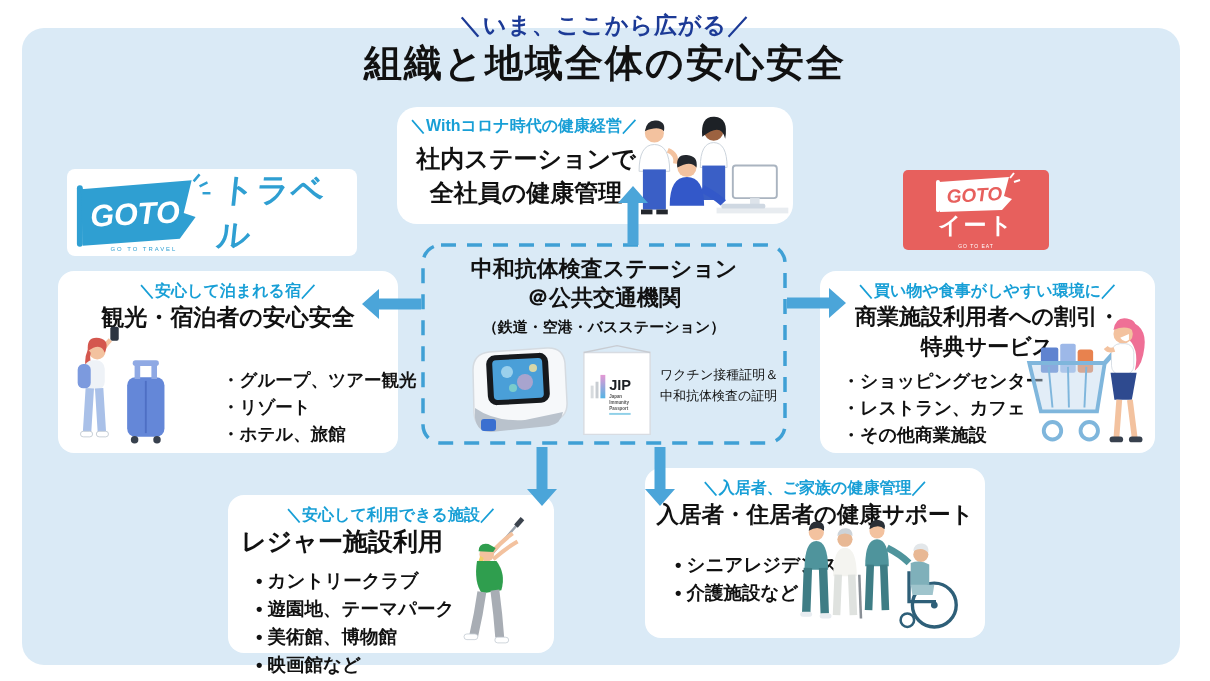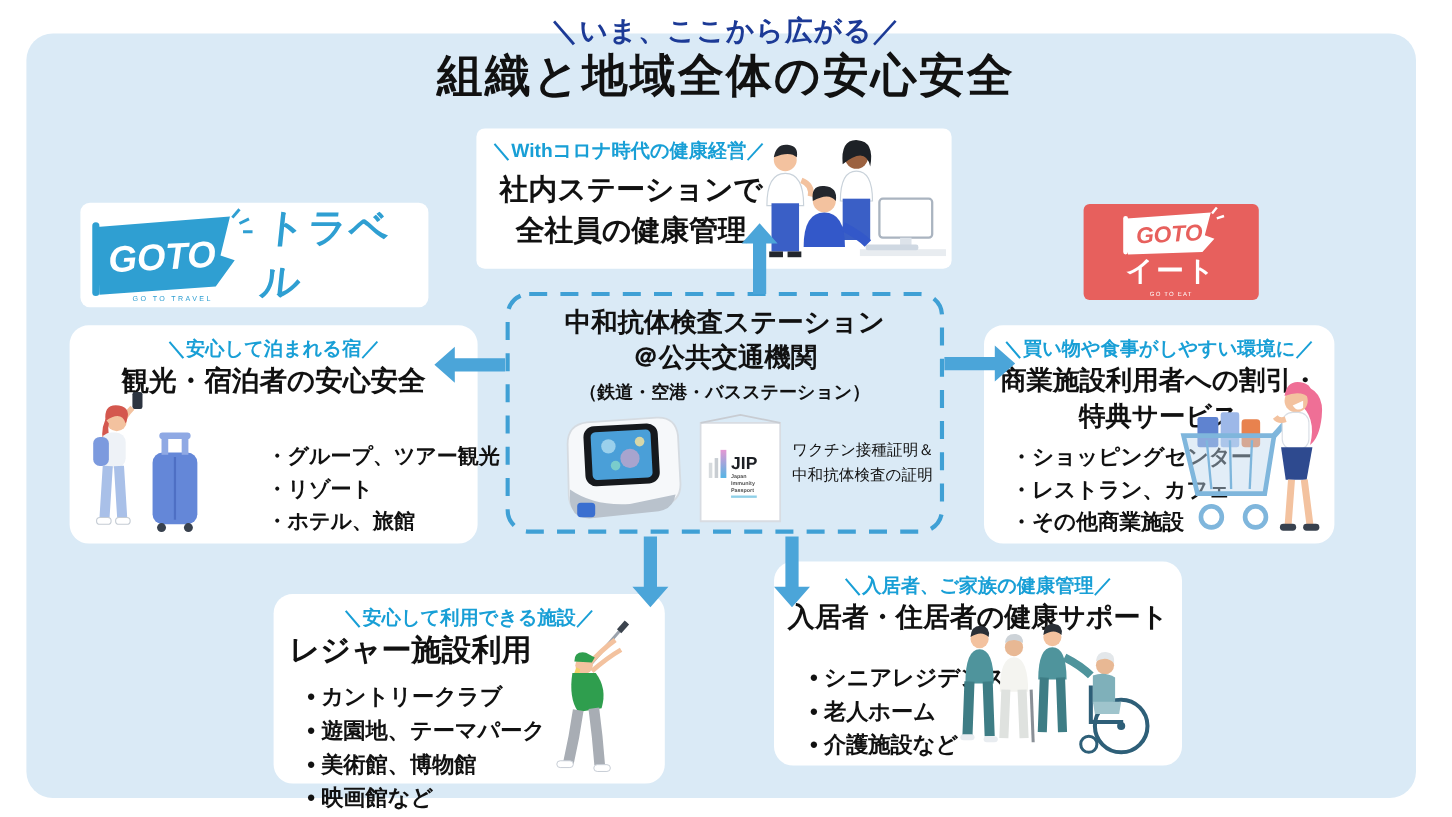--- a/index.html
+++ b/index.html
@@ -19,37 +19,37 @@
   .panel{position:absolute;left:22px;top:28px;width:1158px;height:637px;border-radius:22px;background:var(--panel-bg);}
   .hdr-slogan{position:absolute;left:0;top:10px;width:100%;text-align:center;font-size:23px;font-weight:bold;color:var(--header-navy);letter-spacing:1px;}
   .hdr-title{position:absolute;left:0;top:38px;width:100%;text-align:center;font-size:38px;font-weight:900;letter-spacing:2px;color:var(--text-black);}
   .box{position:absolute;background:#fff;border-radius:16px;}
   .tagline{position:absolute;top:10px;left:0;width:100%;text-align:center;font-size:16px;font-weight:bold;color:var(--tagline-blue);white-space:nowrap;}
   .box-title{position:absolute;font-weight:800;color:var(--text-black);text-align:center;white-space:nowrap;}
   .items{position:absolute;font-weight:bold;color:var(--text-black);}
   .items div{white-space:nowrap;}
   .illo{position:absolute;}
   
-  .box-office{left:397px;top:107px;width:396px;height:117px;border-radius:7px;}
+  .box-office{left:397px;top:107px;width:396px;height:117px;border-radius:20px;}
   .box-office .tagline{top:9px;left:13px;width:auto;text-align:left;font-size:16px;}
   .box-office .box-title{left:0;top:35px;width:258px;font-size:24px;line-height:34px;}
   .illo-office{right:4px;bottom:2px;width:164px;height:110px;}
   
   .logo-travel{position:absolute;left:67px;top:169px;width:290px;height:87px;background:#fff;border-radius:8px;display:flex;align-items:center;justify-content:center;gap:4px;}
   .logo-travel .label{font-size:33px;font-weight:900;color:var(--goto-travel-blue);transform:skewX(-6deg);letter-spacing:1px;}
   .logo-eat{position:absolute;left:903px;top:170px;width:146px;height:80px;background:var(--goto-eat-red);border-radius:5px;display:flex;flex-direction:column;align-items:center;justify-content:center;}
   .logo-eat .label{font-size:23px;font-weight:900;color:#fff;margin-top:-4px;letter-spacing:2px;}
   .logo-eat .mini{font-size:5px;color:#fff;letter-spacing:1px;margin-top:2px;}
   
   .box-travel{left:58px;top:271px;width:340px;height:182px;}
   .box-travel .box-title{left:0;top:31px;width:100%;font-size:23px;}
   .box-travel .items{left:164px;top:96px;font-size:17.5px;line-height:27px;}
   .illo-traveler{left:14px;bottom:4px;width:100px;height:126px;}
   
-  .box-shop{left:820px;top:271px;width:292px;height:182px;text-decoration:underline;}
+  .box-shop{left:820px;top:271px;width:335px;height:182px;text-decoration:underline;}
   .box-shop .box-title{left:0;top:31px;width:100%;font-size:22px;line-height:30px;}
   .box-shop .items{left:22px;top:97px;font-size:18px;line-height:27px;}
   .illo-shopper{right:2px;bottom:0;width:142px;height:150px;}
   
   .center-box{position:absolute;left:421px;top:243px;width:366px;height:202px;}
   .center-box .dash{position:absolute;left:0;top:0;}
   .center-box .t1{position:absolute;left:0;top:11px;width:100%;text-align:center;font-size:22px;font-weight:800;white-space:nowrap;}
   .center-box .t2{position:absolute;left:0;top:40px;width:100%;text-align:center;font-size:22px;font-weight:800;white-space:nowrap;}
   .center-box .sub{position:absolute;left:0;top:75px;width:100%;text-align:center;font-size:15px;font-weight:bold;white-space:nowrap;}
   .illo-device{left:42px;top:97px;width:110px;height:98px;}
@@ -261,21 +261,20 @@
       <rect x="28" y="154" width="17" height="7" rx="3.5" fill="#fff" stroke="#c5ccd4"></rect>
       <rect x="66" y="158" width="17" height="7" rx="3.5" fill="#fff" stroke="#c5ccd4"></rect>
     </svg>
   </div>
 
   <div class="box box-residence">
     <div class="tagline">＼入居者、ご家族の健康管理／</div>
     <div class="box-title">入居者・住居者の健康サポート</div>
     <div class="items">
       <div>• シニアレジデンス</div>
-      <div>• 老人ホーム</div>
       <div>• 介護施設など</div>
     </div>
     <svg class="illo illo-care" viewBox="0 0 200 140">
       <circle cx="28" cy="22" r="9" fill="#f3c29f"></circle>
       <path d="M19,20 Q20,8 30,9 Q39,10 37,20 Q30,13 19,20" fill="#2a2f36"></path>
       <path d="M14,66 Q14,32 28,32 Q42,32 42,66 Z" fill="#4f949c"></path>
       <path d="M18,64 L16,118 M36,64 L38,118" stroke="#3e7d85" stroke-width="10" fill="none"></path>
       <rect x="9" y="116" width="14" height="6" rx="3" fill="#e8ecf0"></rect>
       <rect x="32" y="118" width="14" height="6" rx="3" fill="#e8ecf0"></rect>
       <circle cx="62" cy="30" r="9" fill="#e8b894"></circle>

